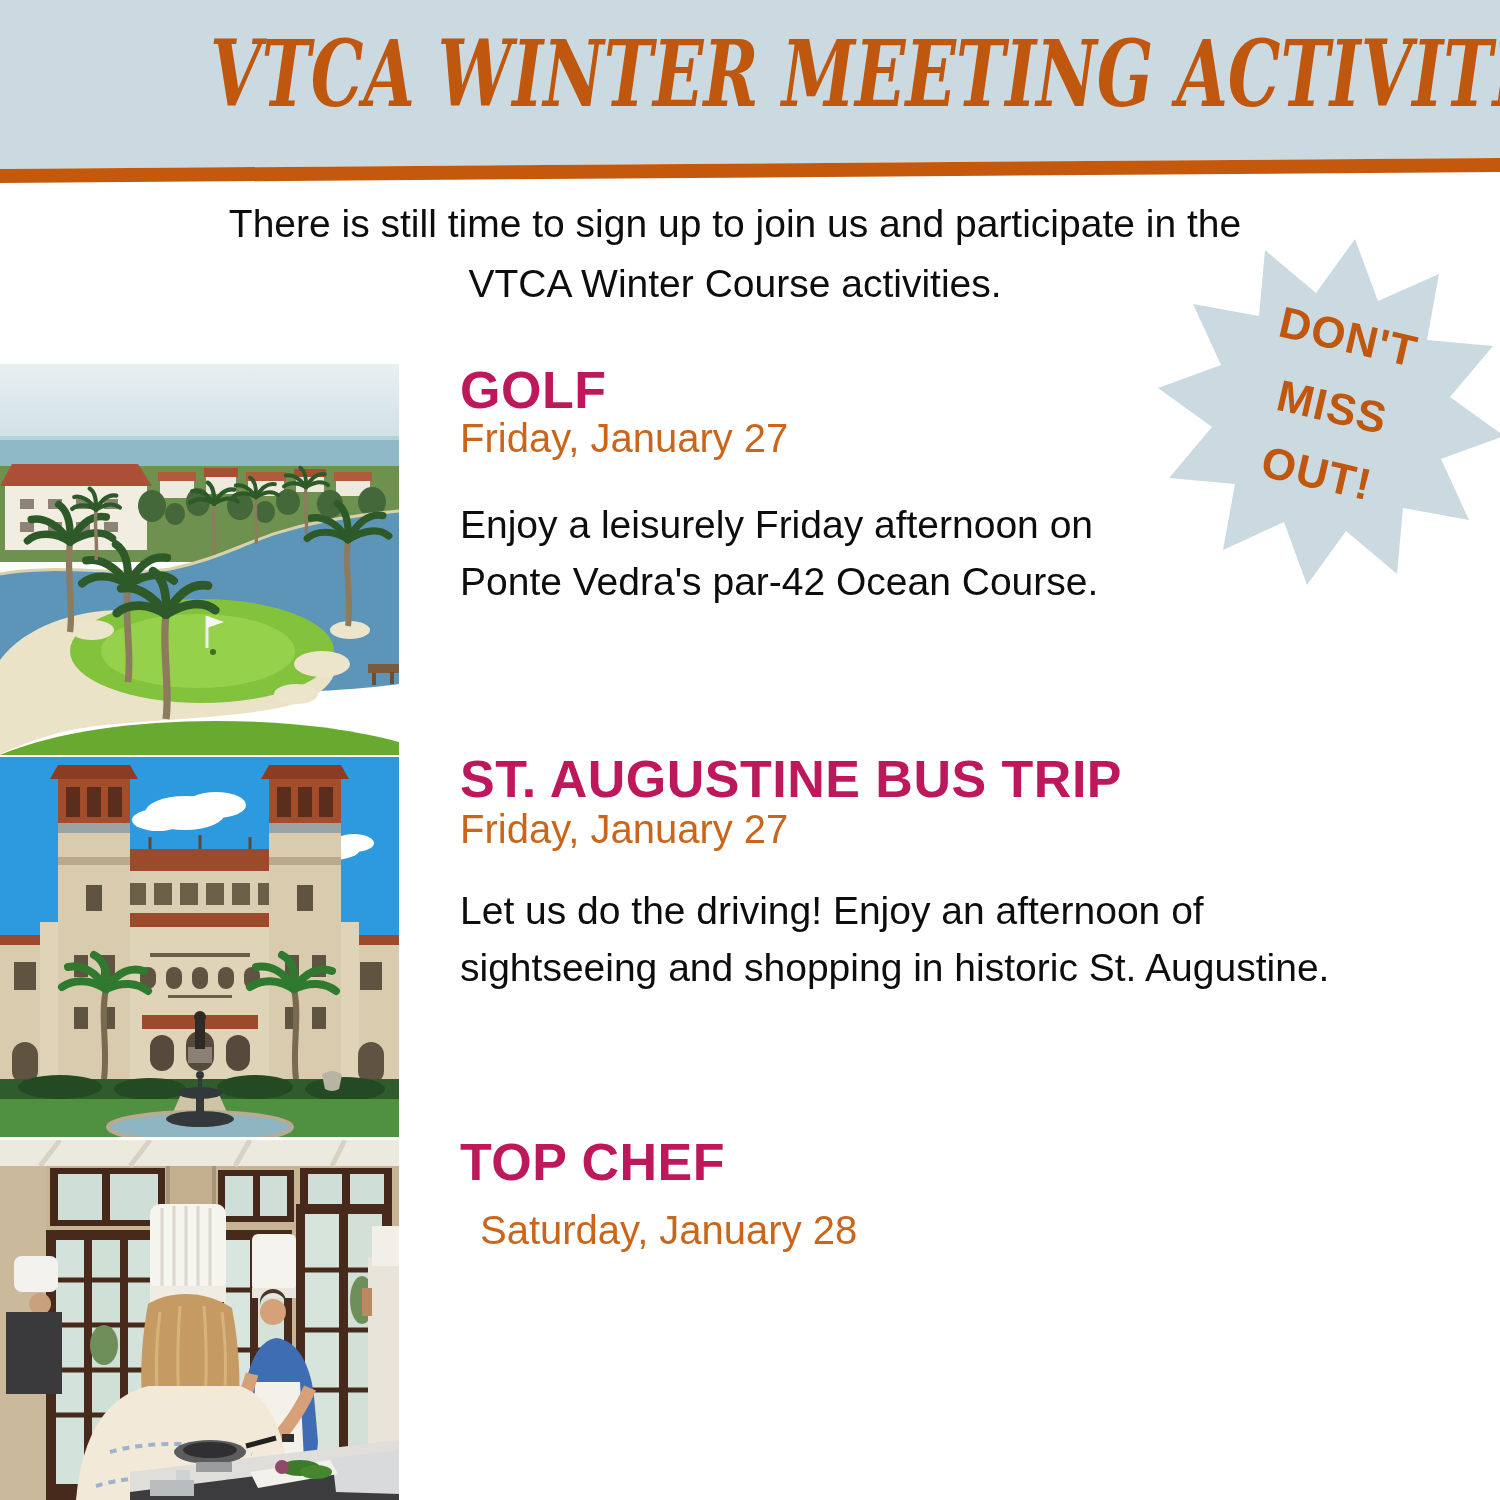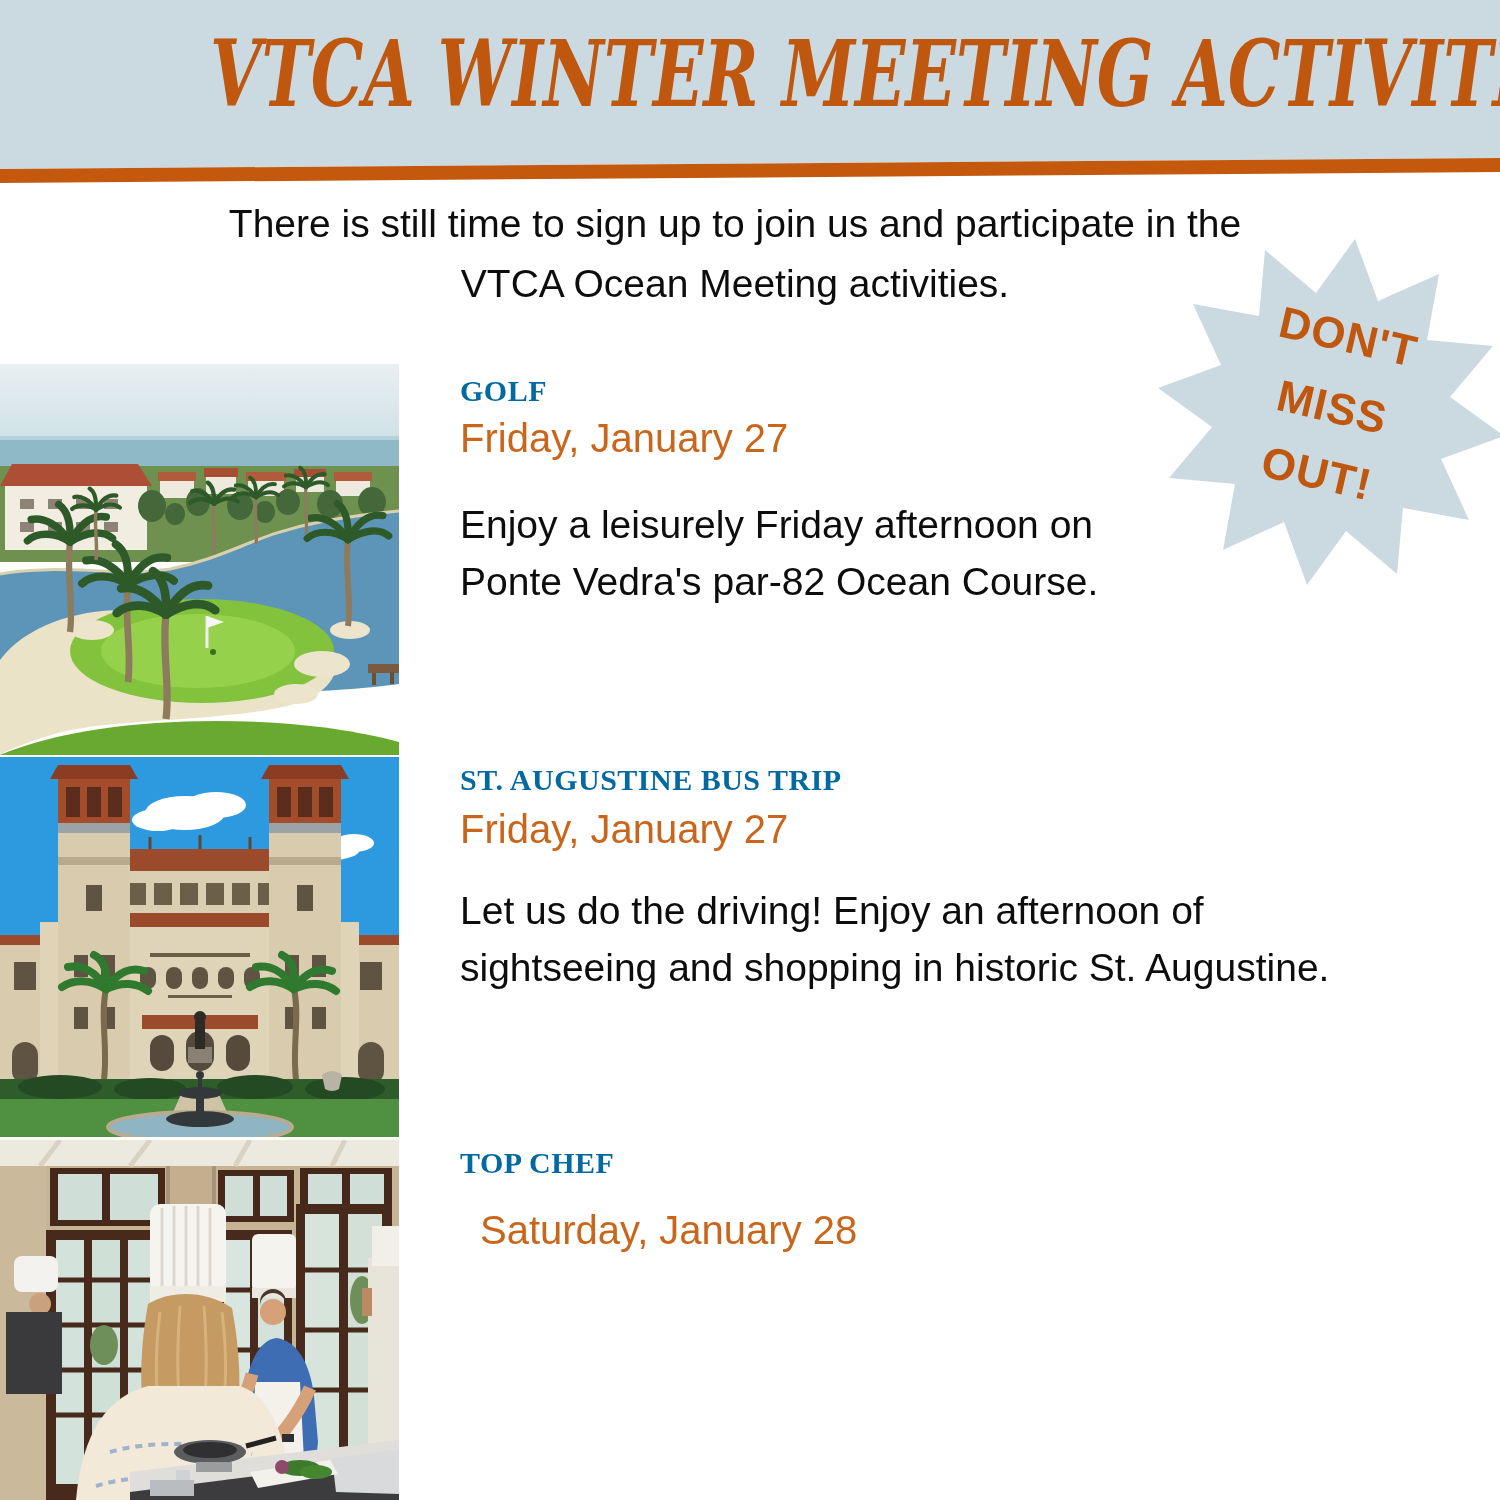--- a/index.html
+++ b/index.html
@@ -15,39 +15,39 @@
   .intro{position:absolute;top:194px;left:0;width:1470px;text-align:center;
         font-size:39px;line-height:60px;color:#0d0d0d;}
   .intro span{display:block;}
   
   #badge-svg{position:absolute;left:1151px;top:232px;display:block;}
   #badge-svg text{font-family:"Liberation Sans",sans-serif;font-weight:bold;}
   
   .photo{position:absolute;left:0;width:399px;display:block;}
   
   .block{position:absolute;left:460px;}
-  .sec-title{font-size:30px;line-height:49px;font-weight:700;color:#0369a1;letter-spacing:.5px;font-family:Liberation Serif, serif;}
+  .sec-title{font-size:52px;line-height:49px;font-weight:700;color:#be185d;letter-spacing:.5px;}
   .sec-date{font-size:40px;line-height:48px;color:#ca661c;}
   .sec-body{font-size:39px;line-height:57px;color:#0d0d0d;}
   .sec-body span{display:block;}
 </style>
 </head>
 <body>
 
 <div id="page">
 
   <svg id="banner-svg" width="1500" height="195" viewBox="0 0 1500 195">
     <polygon points="0,0 1500,0 1500,158 0,169" fill="#cbdae1"></polygon>
     <polygon points="0,169 1500,158 1500,172 0,183" fill="#c4590e"></polygon>
   </svg>
   <div id="banner-title">VTCA WINTER MEETING ACTIVITIES</div>
 
   <div class="intro">
     <span>There is still time to sign up to join us and participate in the</span>
-    <span>VTCA Ocean Meeting activities.</span>
+    <span>VTCA Winter Course activities.</span>
   </div>
 
   <svg id="badge-svg" width="360" height="360" viewBox="0 0 360 360">
     <polygon fill="#cbdae1" points="204,7 227,69 288,42 276,108 342,114 299,165 353,204 290,227 318,288 252,276 246,342 195,299 156,353 133,290 72,318 84,252 18,246 61,195 7,156 70,133 42,72 108,84 114,18 165,61"></polygon>
     <g transform="rotate(13 180 180)" fill="#c0570f" font-size="44" text-anchor="middle" letter-spacing="1">
       <text x="180" y="118">DON'T</text>
       <text x="180" y="190">MISS</text>
       <text x="180" y="258">OUT!</text>
     </g>
   </svg>
@@ -390,21 +390,21 @@
     <rect x="176" y="330" width="14" height="16" fill="#cfd3d4"></rect>
     <rect x="150" y="340" width="44" height="16" fill="#b9bdbf"></rect>
   </svg>
 
   <div class="block" style="top:366px;">
     <div class="sec-title">GOLF</div>
   </div>
   <div class="block sec-date" style="top:414px;">Friday, January 27</div>
   <div class="block sec-body" style="top:486px;margin-top:10px;">
     <span>Enjoy a leisurely Friday afternoon on</span>
-    <span>Ponte Vedra's par-82 Ocean Course.</span>
+    <span>Ponte Vedra's par-42 Ocean Course.</span>
   </div>
 
   <div class="block" style="top:755px;">
     <div class="sec-title">ST. AUGUSTINE BUS TRIP</div>
   </div>
   <div class="block sec-date" style="top:805px;">Friday, January 27</div>
   <div class="block sec-body" style="top:882px;">
     <span>Let us do the driving! Enjoy an afternoon of</span>
     <span>sightseeing and shopping in historic St. Augustine.</span>
   </div>

